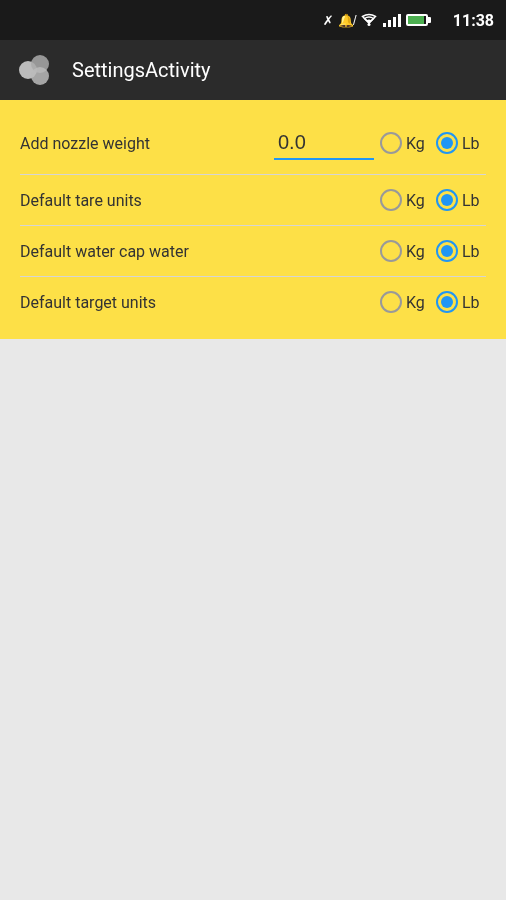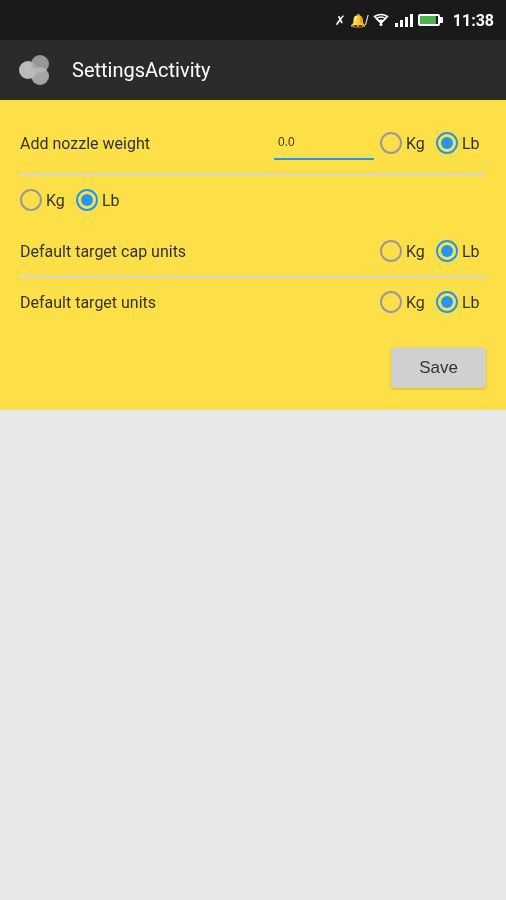--- a/index.html
+++ b/index.html
@@ -31,21 +31,21 @@
     .status-icons {
       display: flex;
       align-items: center;
       gap: 5px;
     }
 
     .status-time {
       color: white;
       font-size: 16px;
       font-weight: bold;
-      margin-left: 8px;
+      margin-left: 20px;
     }
 
     .status-icon {
       color: white;
       font-size: 13px;
     }
 
     .battery-icon {
       display: inline-flex;
       align-items: center;
@@ -138,21 +138,21 @@
       align-items: center;
       gap: 6px;
     }
 
     .weight-input {
       width: 100px;
       height: 34px;
       border: none;
       border-bottom: 2px solid #2196f3;
       background: transparent;
-      font-size: 12px;
+      font-size: 20px;
       color: #333;
       outline: none;
       padding: 0 4px;
     }
 
     .unit-label {
       font-size: 16px;
       color: #333;
       min-width: 24px;
     }
@@ -287,36 +287,37 @@
         </div>
         <div class="radio-wrapper">
           <div class="custom-radio selected"></div>
           <span class="unit-label">Lb</span>
         </div>
       </div>
     </div>
   </div>
 
   <div class="setting-row">
+    <span class="setting-label">Default tare units</span>
     <div class="setting-controls">
       <div class="radio-group">
         <div class="radio-wrapper">
           <div class="custom-radio"></div>
           <span class="unit-label">Kg</span>
         </div>
         <div class="radio-wrapper">
           <div class="custom-radio selected"></div>
           <span class="unit-label">Lb</span>
         </div>
       </div>
     </div>
   </div>
 
   <div class="setting-row">
-    <span class="setting-label">Default target cap units</span>
+    <span class="setting-label">Default water cap water</span>
     <div class="setting-controls">
       <div class="radio-group">
         <div class="radio-wrapper">
           <div class="custom-radio"></div>
           <span class="unit-label">Kg</span>
         </div>
         <div class="radio-wrapper">
           <div class="custom-radio selected"></div>
           <span class="unit-label">Lb</span>
         </div>
@@ -333,17 +334,14 @@
           <span class="unit-label">Kg</span>
         </div>
         <div class="radio-wrapper">
           <div class="custom-radio selected"></div>
           <span class="unit-label">Lb</span>
         </div>
       </div>
     </div>
   </div>
 
-  <div class="save-row">
-    <button class="save-button">Save</button>
-  </div>
 
 </div>
 
 </body></html>

